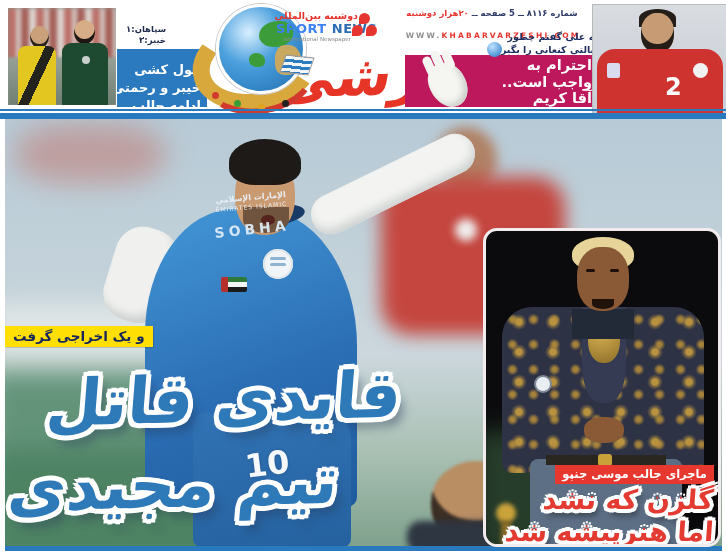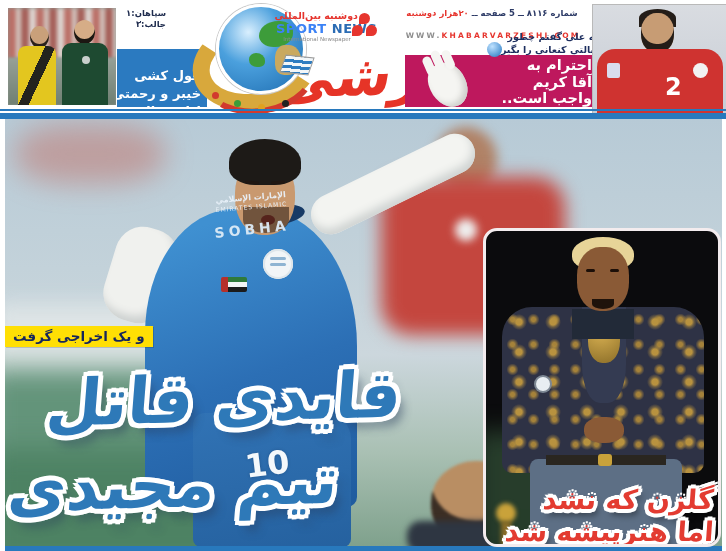--- a/index.html
+++ b/index.html
@@ -12,24 +12,24 @@
   .hl-crowd{left:0;top:0;width:108px;height:50px;
      background:repeating-linear-gradient(90deg,#c06a62 0 8px,#ddd2cd 8px 13px,#a75750 13px 21px,#e7e0dc 21px 28px);
      filter:blur(2px);opacity:.9;}
   .hl-pitch{left:0;top:50px;width:108px;height:47px;background:linear-gradient(180deg,#97a097,#6f7f72);filter:blur(1px);}
   .hl-p1-head{left:22px;top:18px;width:19px;height:22px;border-radius:50%;background:#c9a07a;box-shadow:0 -4px 0 #2a221c inset;}
   .hl-p1-torso{left:10px;top:38px;width:38px;height:59px;border-radius:8px 8px 0 0;
      background:linear-gradient(115deg,#e3c61f 42%,#23231e 42% 58%,#e3c61f 58%);}
   .hl-p2-head{left:66px;top:12px;width:21px;height:24px;border-radius:50%;background:#d6ad87;box-shadow:0 -5px 0 #1c1712 inset;}
   .hl-p2-torso{left:54px;top:35px;width:46px;height:62px;border-radius:9px 9px 0 0;background:#1e4a31;}
   .hl-p2-badge{left:74px;top:48px;width:8px;height:8px;border-radius:50%;background:#e8e8e8;opacity:.85;}
-  .hl-score{left:116px;top:8px;width:50px;text-align:right;direction:rtl;
+  .hl-score{left:116px;top:24px;width:50px;text-align:right;direction:rtl;
      font-size:8.5px;font-weight:bold;color:#1f2c4e;line-height:11px;z-index:3;}
   .hl-bluebox{left:117px;top:49px;width:90px;height:58px;background:#2b7ac0;z-index:2;
-     direction:rtl;text-align:right;padding:18px 6px 0 0;box-sizing:border-box;}
+     direction:rtl;text-align:right;padding:12px 6px 0 0;box-sizing:border-box;}
   .hl-bluebox div{color:#fff;font-weight:bold;font-size:13px;line-height:18px;white-space:nowrap;}
 
   
   .logo-wrap{left:194px;top:0;width:140px;height:114px;z-index:4;}
   .globe{left:22px;top:4px;width:84px;height:84px;border-radius:50%;
      background:radial-gradient(circle at 35% 30%,#d9effe 0%,#4ba0dd 40%,#1d6cb0 100%);
      border:3px solid #fff;box-shadow:0 0 0 1px #c8c8c8;}
   .globe-land1{left:40px;top:14px;width:34px;height:26px;background:#3d9c3a;border-radius:60% 40% 55% 45%;}
   .globe-land2{left:56px;top:38px;width:26px;height:30px;background:#c9a95f;border-radius:45% 55% 60% 40%;}
   .globe-land3{left:30px;top:46px;width:16px;height:14px;background:#3d9c3a;border-radius:50% 60% 40% 55%;}
@@ -187,21 +187,21 @@
     <div class="abs hl-crowd"></div>
     <div class="abs hl-pitch"></div>
     <div class="abs hl-p1-head"></div>
     <div class="abs hl-p1-torso"></div>
     <div class="abs hl-p2-head"></div>
     <div class="abs hl-p2-torso"></div>
     <div class="abs hl-p2-badge"></div>
   </div>
   <div class="abs hl-score">
     <div>سپاهان:۱</div>
-    <div>جالب:۳</div>
+    <div>خیبر:۳</div>
   </div>
   <div class="abs hl-bluebox">
     <div>غول کشی</div>
     <div>خیبر و رحمتی</div>
     <div>ادامه جالب</div>
   </div>
 
   <div class="abs logo-wrap">
     <div class="abs ribbon"></div>
     <div class="abs ribbon2"></div>
@@ -238,22 +238,22 @@
     <div><span>شماره ۸۱۱۶ ــ 5 صفحه ــ </span><span class="price">۲۰هزار دوشنبه</span></div>
   </div>
   <div class="abs siteurl"><span class="www">WWW.</span><span class="dom">KHABARVARZESHI.COM</span></div>
 
   <div class="abs quote">
     <div>به علی گفتم چطور</div>
     <div>پنالتی کنعانی را بگیرد</div>
   </div>
   <div class="abs redbox">
     <div>احترام به</div>
+    <div>واجب است..</div>
     <div>آقا کریم</div>
-    <div>واجب است..</div>
   </div>
   <div class="abs hr-photo">
     <div class="abs hr-hair"></div>
     <div class="abs hr-head"></div>
     <div class="abs hr-torso"></div>
     <div class="abs hr-crest"></div>
     <div class="abs hr-patch"></div>
     <div class="abs hr-num">2</div>
   </div>
 
@@ -314,18 +314,19 @@
     <div class="abs in-hair"></div>
     <div class="abs in-face"></div>
     <div class="abs in-eye" style="left:100px;top:38px;"></div>
     <div class="abs in-eye" style="left:124px;top:38px;"></div>
     <div class="abs in-chin"></div>
     <div class="abs in-watch"></div>
     <div class="abs in-hand"></div>
     <div class="abs in-jeans"></div>
     <div class="abs in-belt"></div>
     <div class="abs in-buckle"></div>
+    <div class="abs in-banner">ماجرای جالب موسی جنپو</div>
     <div class="abs in-line in-l1">گلزن که نشد</div>
     <div class="abs in-line in-l2">اما هنرپیشه شد</div>
   </div>
 
   <div class="abs rule-bottom"></div>
 </div>
 
 </body></html>

